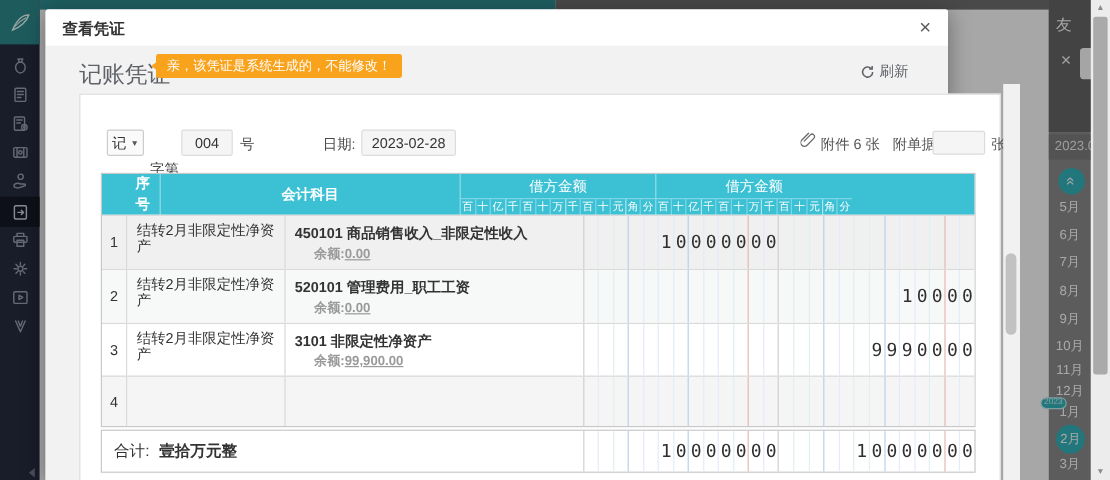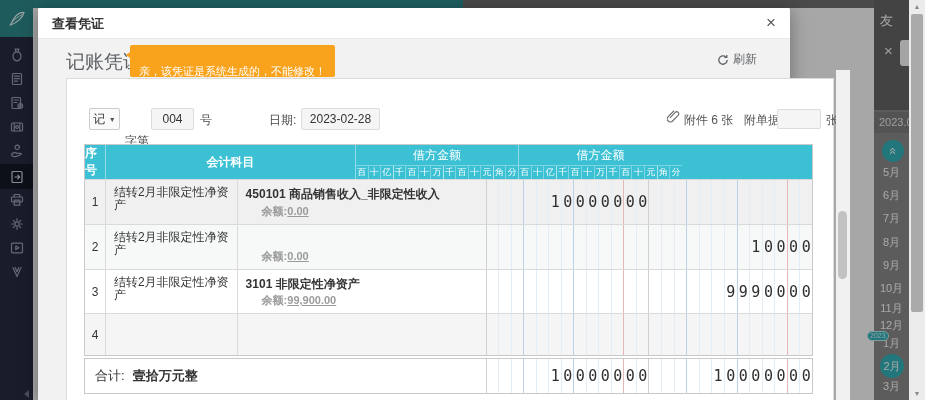--- a/index.html
+++ b/index.html
@@ -39,35 +39,35 @@
   #overlay{position:absolute;inset:0;background:rgba(0,0,0,.34);z-index:10;}
 
   
   #modal{position:absolute;left:38px;top:8px;width:752px;height:392px;background:#fff;z-index:30;border-radius:2px 2px 0 0;box-shadow:0 3px 18px rgba(0,0,0,.35);}
   #modal-header{position:absolute;left:0;top:0;width:100%;height:31px;background:#fff;border-bottom:1px solid #e9e9e9;border-radius:2px 2px 0 0;}
   #modal-title{position:absolute;left:14px;top:0;line-height:31px;font-size:13px;font-weight:bold;color:#333;}
   #modal-close{position:absolute;right:14px;top:0;line-height:30px;font-size:17px;color:#5a5a5a;cursor:pointer;}
   #modal-body{position:absolute;left:0;top:31px;width:100%;height:361px;background:#f2f2f2;}
 
   #v-title{position:absolute;left:28px;top:10px;font-size:19px;color:#5f6368;}
-  #notice-badge{position:absolute;left:92px;top:6px;height:20px;background:#f9a21b;color:#fff;font-size:11px;line-height:20px;padding:16px 9px;border-radius:2px;white-space:nowrap;}
+  #notice-badge{position:absolute;left:92px;top:6px;height:20px;background:#f9a21b;color:#fff;font-size:11px;line-height:20px;padding:0 9px;border-radius:2px;white-space:nowrap;}
   #notice-badge:before{content:"";position:absolute;left:-4px;top:7px;border-top:3px solid transparent;border-bottom:3px solid transparent;border-right:4px solid #f9a21b;}
   #refresh-btn{position:absolute;right:33px;top:12px;color:#5f6368;font-size:12px;cursor:pointer;display:flex;align-items:center;gap:4px;}
   #refresh-btn svg{stroke:#5f6368;fill:none;stroke-width:1.3;}
 
   #card{position:absolute;left:28px;top:39px;width:768px;height:325px;background:#fff;border:1px solid #dcdcdc;}
 
   .lbl{position:absolute;font-size:12px;color:#4a4a4a;}
   .inp{position:absolute;background:#f5f5f5;border:1px solid #dcdcdc;border-radius:2px;font-size:12px;color:#333;text-align:center;line-height:20px;}
   #word-select{position:absolute;left:22px;top:29px;width:31px;height:22px;background:#fafafa;border:1px solid #ccc;border-radius:2px;font-size:12px;color:#333;text-align:center;line-height:20px;cursor:pointer;}
   #word-select .caret{font-size:7px;color:#555;vertical-align:1px;}
 
   
   #vt{position:absolute;left:17px;top:65px;width:729px;border:1px solid #c9c9c9;}
-  #vt-header{display:flex;height:34px;background:#3bc0d4;color:#fff;}
+  #vt-header{display:flex;height:34px;background:#3bc0d4;color:#fff;padding-left:28px;}
   .hcell{border-right:1px solid rgba(255,255,255,.45);display:flex;align-items:center;justify-content:center;font-size:12px;font-weight:bold;}
   .hc-no{width:21px;}.hc-sum{width:132px;}.hc-subj{width:250px;}
   .hc-amt{width:326px;display:flex;flex-direction:column;border-right:none;}
   .hc-amt-top{display:flex;height:21px;}
   .hc-amt-top div{width:163px;text-align:center;line-height:21px;font-size:12px;font-weight:normal;border-right:1px solid rgba(255,255,255,.45);border-bottom:1px solid rgba(255,255,255,.35);}
   .hc-amt-top div:last-child{border-right:none;}
   .digit-headers{display:flex;height:13px;}
   .digit-header{width:163px;display:flex;border-right:1px solid rgba(255,255,255,.45);}
   .digit-header:last-child{border-right:none;}
   .dgh{flex:1;font-size:9px;line-height:13px;text-align:center;border-right:1px solid rgba(255,255,255,.35);font-weight:normal;}
@@ -323,21 +323,21 @@
                   <span class="dg"></span>
                   <span class="dg"></span>
                   <span class="dg r"></span>
                   <span class="dg"></span>
                   <span class="dg"></span>
                 </div>
               </div>
               <div class="vrow" style="height: 45px; background: rgb(247, 248, 248);">
                 <div class="c-no">2</div>
                 <div class="c-sum">结转2月非限定性净资产</div>
-                <div class="c-subj"><div class="c-bal"><span>余额:</span><u>0.00</u></div></div>
+                <div class="c-subj"><span>520101 管理费用_职工工资</span><div class="c-bal"><span>余额:</span><u>0.00</u></div></div>
                 <div class="c-amt">
                   <span class="dg"></span>
                   <span class="dg"></span>
                   <span class="dg g"></span>
                   <span class="dg"></span>
                   <span class="dg"></span>
                   <span class="dg"></span>
                   <span class="dg g"></span>
                   <span class="dg"></span>
                   <span class="dg"></span>

